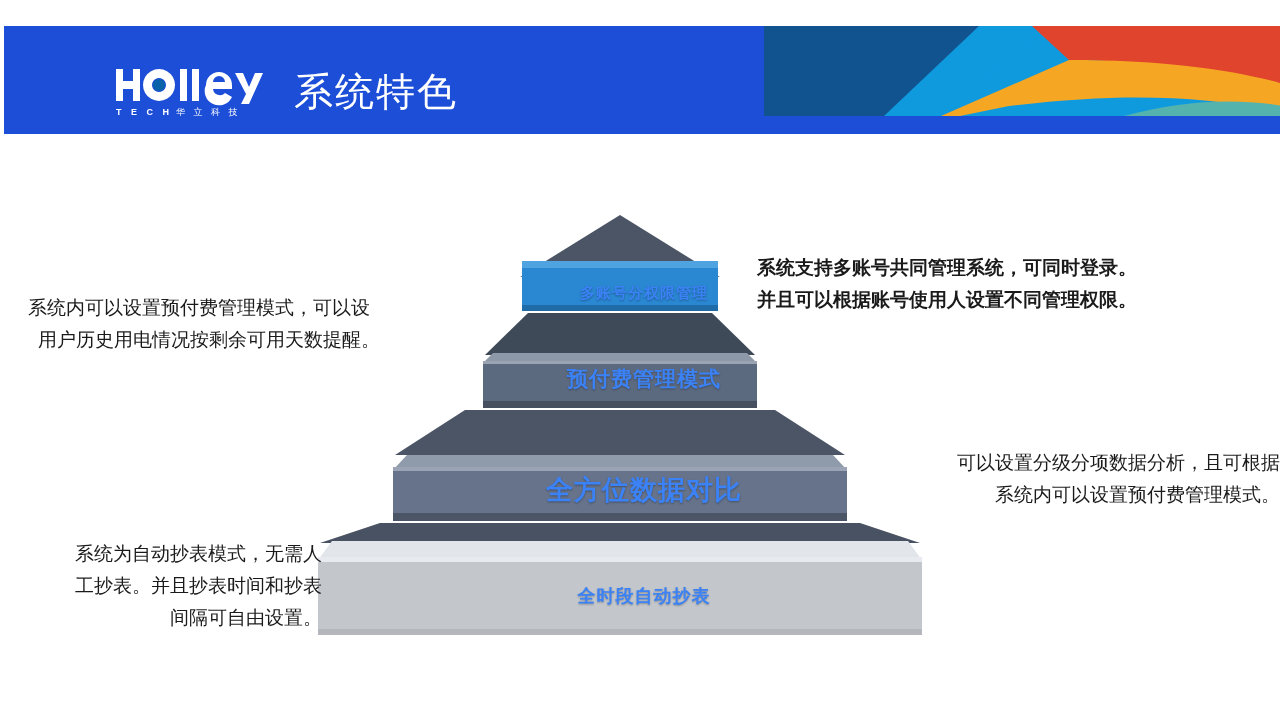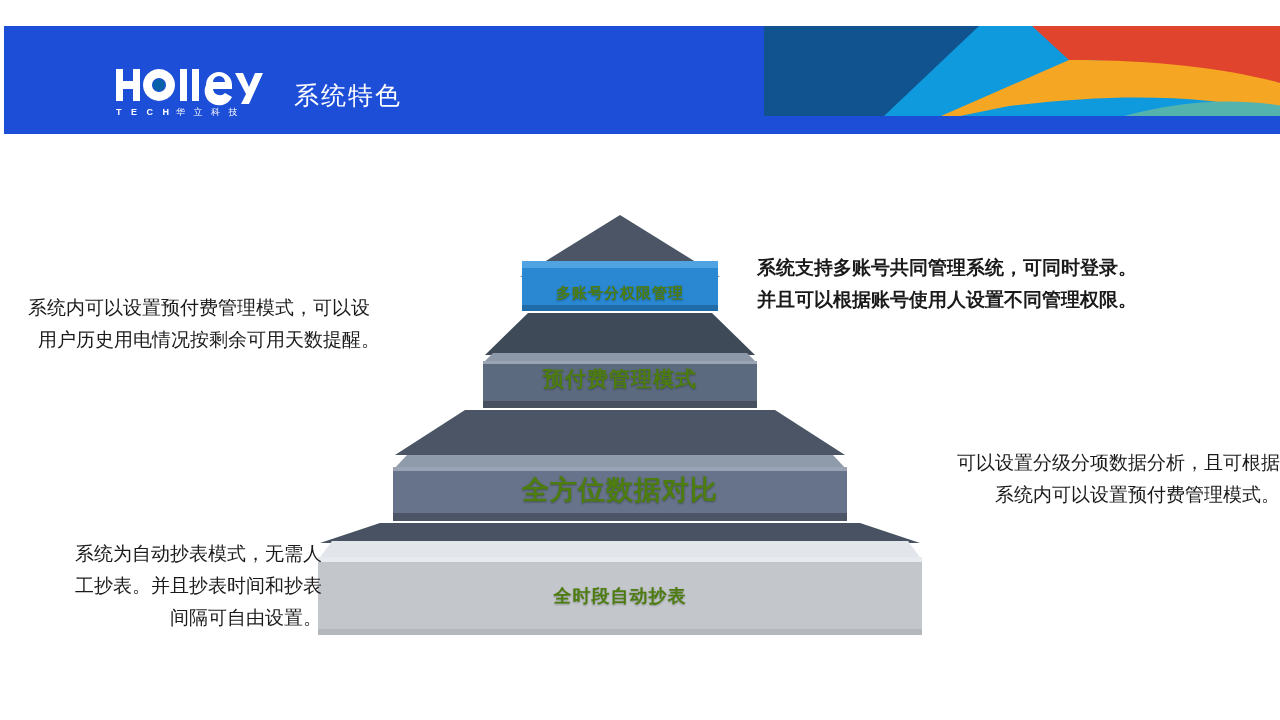--- a/index.html
+++ b/index.html
@@ -51,45 +51,47 @@
     width: 150px;
     height: 52px;
   }
   #logo-block svg { display: block; }
 
   #header-title {
     position: absolute;
     left: 290px;
     top: 47px;
     color: #ffffff;
-    font-size: 25px;
+    font-size: 39px;
     letter-spacing: 2px;
     line-height: 44px;
     white-space: nowrap;
     font-weight: normal;
+    font-family: Liberation Mono, monospace;
   }
 
   
   #pyramid {
     position: absolute;
     left: 300px;
     top: 205px;
     width: 640px;
     height: 440px;
   }
   #pyramid svg { display: block; }
 
   .tier-label {
     position: absolute;
-    color: #4d7c0f;
+    color: #3b82f6;
     font-weight: bold;
     text-align: center;
     white-space: nowrap;
     text-shadow: 0 1px 2px rgba(0,0,0,0.30);
     letter-spacing: 1px;
+    margin-left: 24px;
   }
   #tier-label-1 {   
     left: 520px; top: 284px; width: 200px;
     font-size: 15px;
   }
   #tier-label-2 {
     left: 470px; top: 365px; width: 300px;
     font-size: 21px;
   }
   #tier-label-3 {

